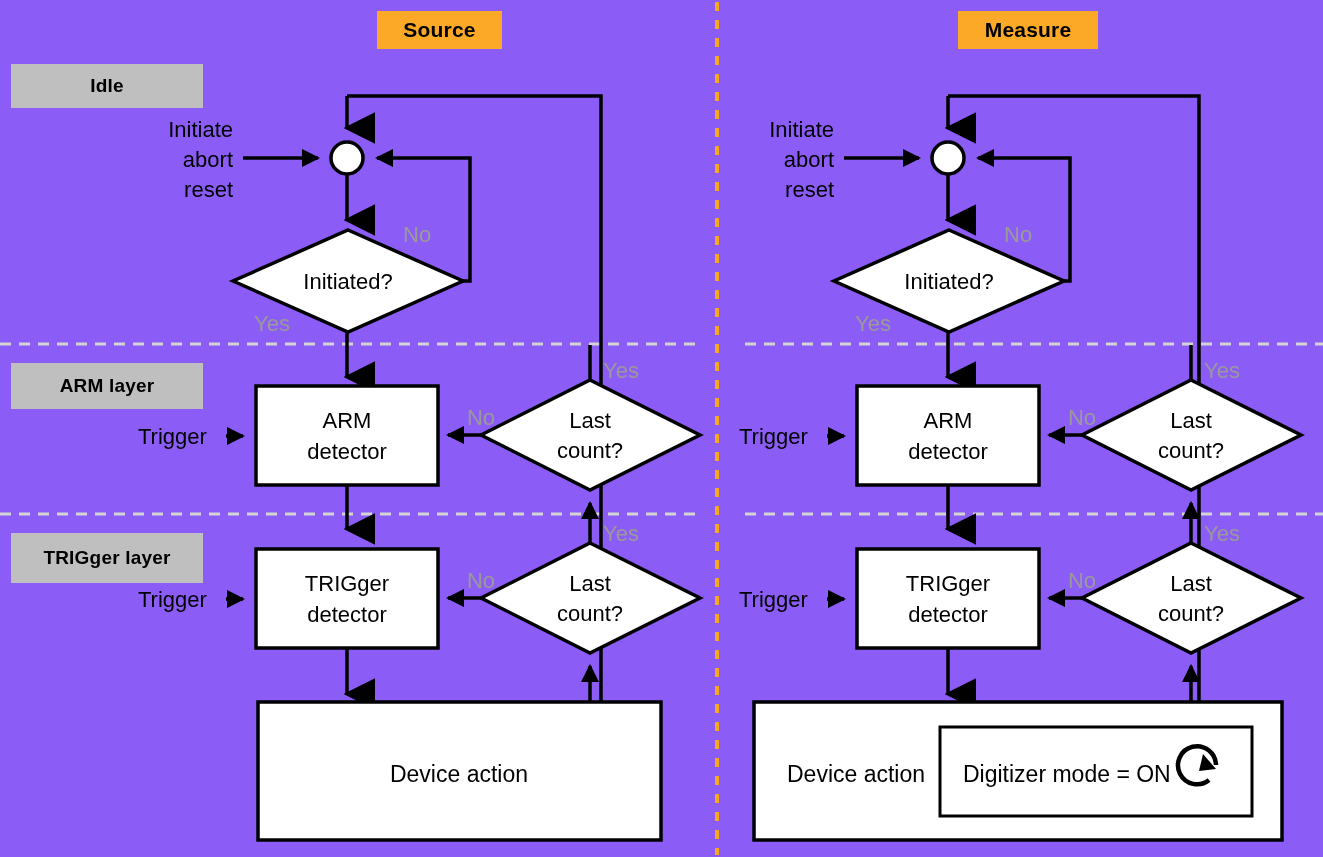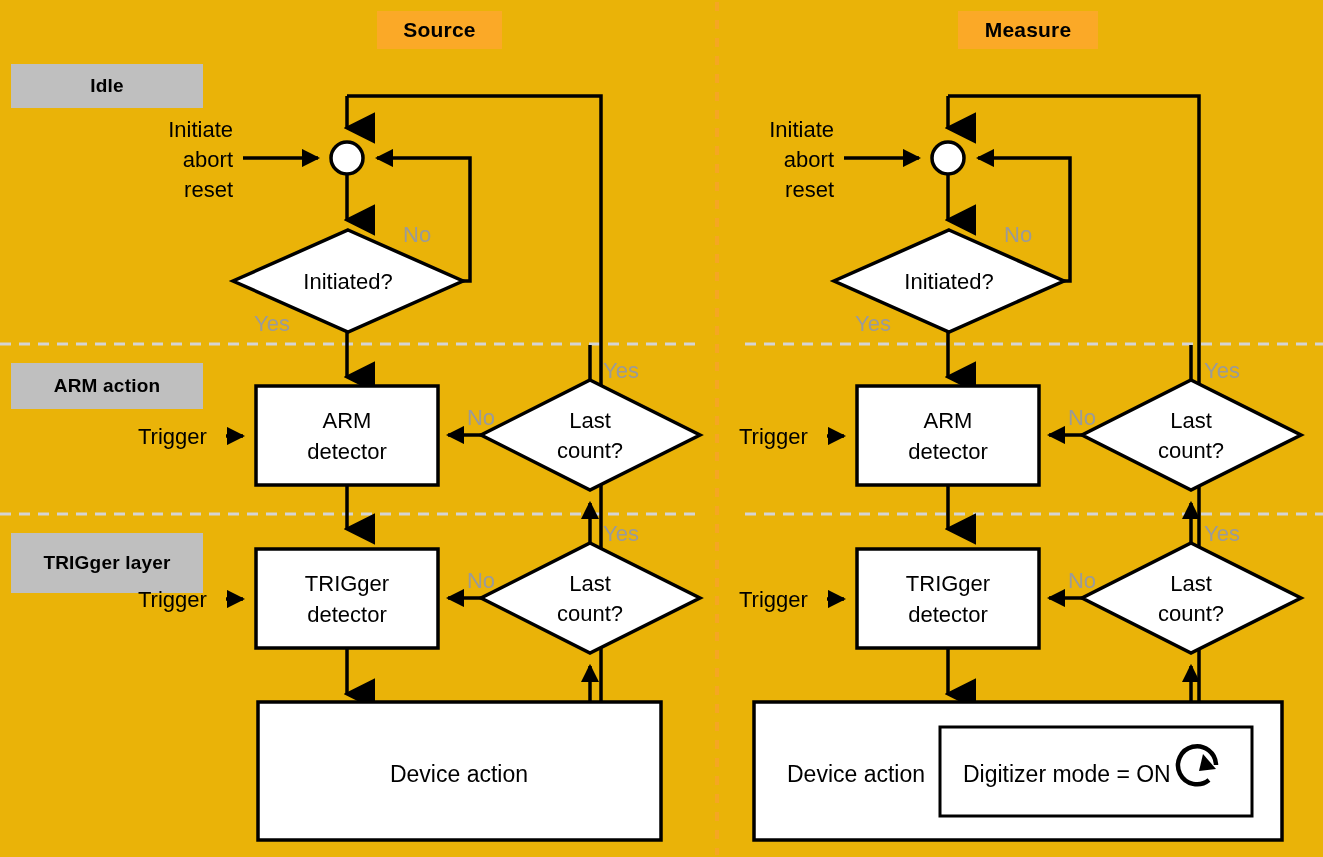--- a/index.html
+++ b/index.html
@@ -11,21 +11,21 @@
     width: 1323px;
     height: 857px;
     font-family: "Liberation Sans", sans-serif;
     position: relative;
     overflow: hidden;
   }
   #root {
     position: relative;
     width: 1323px;
     height: 857px;
-    background: #eab308;
+    background: #8b5cf6;
   }
   svg.diagram {
     position: absolute;
     left: 0;
     top: 0;
     width: 1323px;
     height: 857px;
   }
   .hdr-badge {
     position: absolute;
@@ -106,23 +106,23 @@
     <span>Source</span>
   </div>
   <div class="hdr-badge" style="left:958px; top:11px; width:140px; height:38px;">
     <span>Measure</span>
   </div>
 
   <div class="layer-badge" style="left:11px; top:64px; width:192px; height:44px;">
     <span>Idle</span>
   </div>
   <div class="layer-badge" style="left:11px; top:363px; width:192px; height:46px;">
-    <span>ARM action</span>
-  </div>
-  <div class="layer-badge" style="left:11px; top:533px; width:192px; height:60px;">
+    <span>ARM layer</span>
+  </div>
+  <div class="layer-badge" style="left:11px; top:533px; width:192px; height:50px;">
     <span>TRIGger layer</span>
   </div>
 
   <svg class="diagram" viewBox="0 0 1323 857" xmlns="http://www.w3.org/2000/svg">
     <defs>
       <marker id="arrowDown" markerWidth="9" markerHeight="9" refX="4.5" refY="8" orient="auto" markerUnits="strokeWidth">
         <path d="M0,0 L9,0 L4.5,9 z" fill="#000000"></path>
       </marker>
       <marker id="arrowHead" markerWidth="5.2" markerHeight="5.2" refX="4.6" refY="2.6" orient="auto" markerUnits="strokeWidth">
         <path d="M0,0 L5.2,2.6 L0,5.2 z" fill="#000000"></path>

